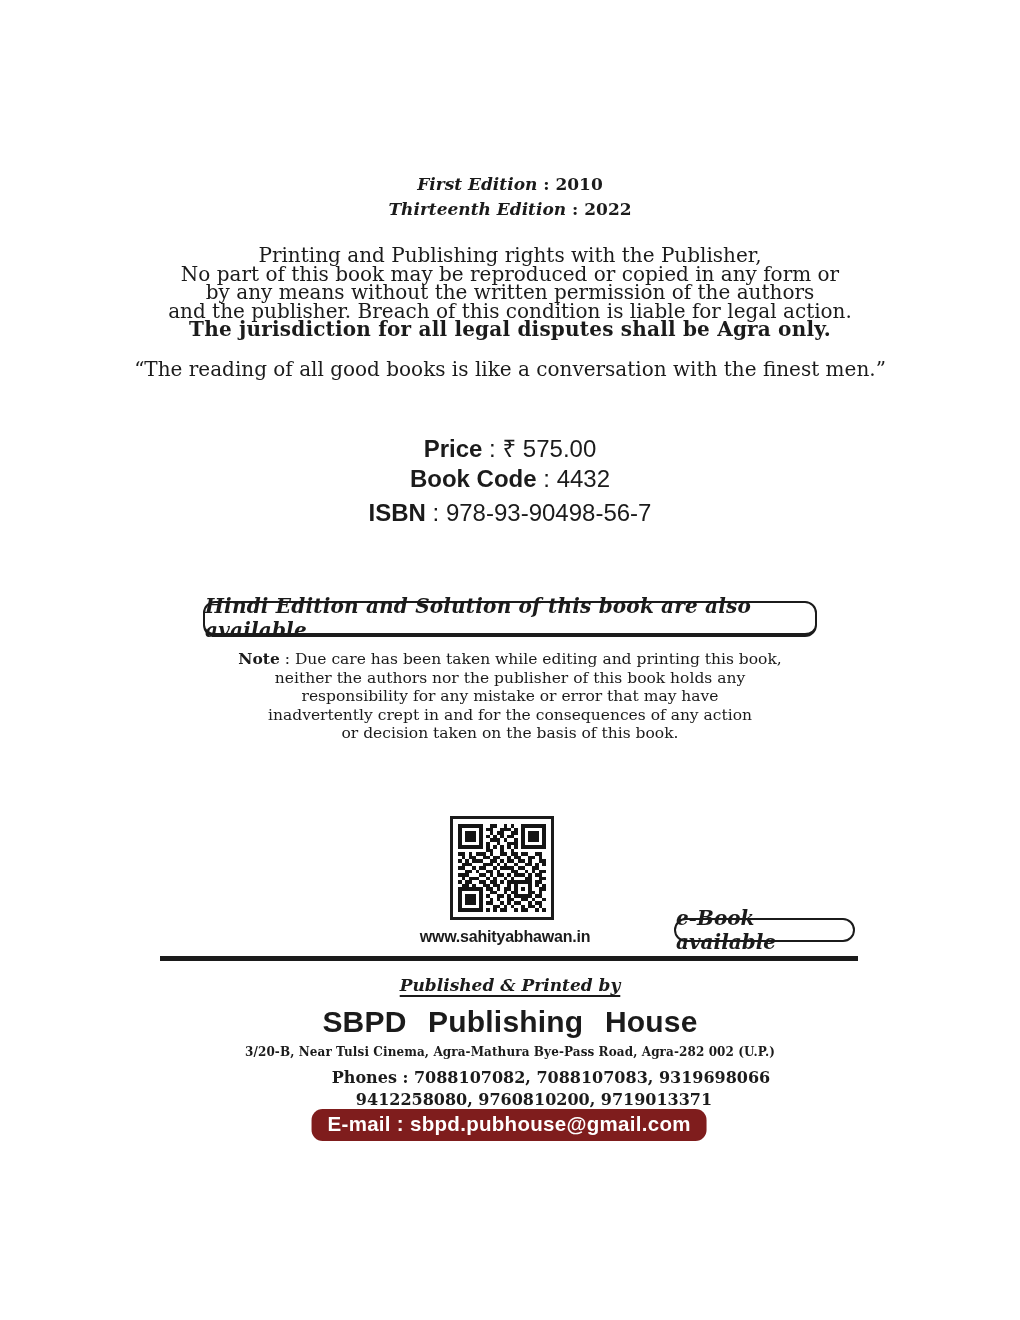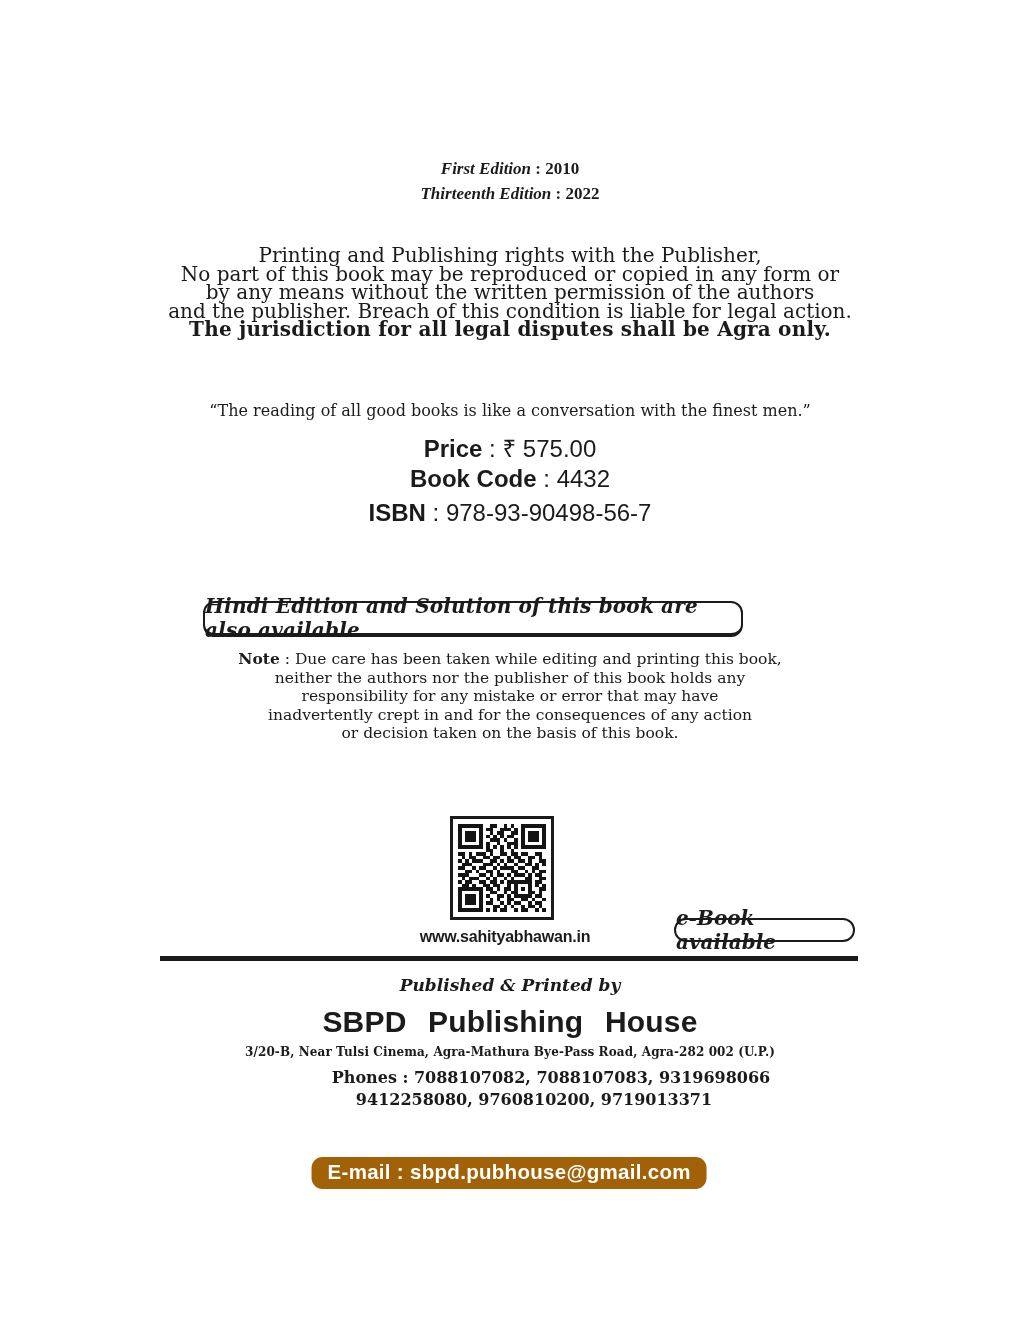--- a/index.html
+++ b/index.html
@@ -7,57 +7,57 @@
         font-family:"DejaVu Serif",serif;color:#1b1b1b;}
   .abs{position:absolute;left:0;width:1020px;text-align:center;}
   .b{font-weight:bold;}
   .it{font-style:italic;}
   
   .ed-line{font-size:17px;font-weight:bold;line-height:25px;}
   
   .rights{font-size:20px;line-height:18.6px;font-weight:500;}
   .rights .jur{font-weight:bold;letter-spacing:.2px;}
   
-  .quote{font-size:16px;font-weight:500;margin-top:44px;}
+  .quote{font-size:20px;font-weight:500;}
   
   .meta-row{font-family:"Liberation Sans",sans-serif;font-size:24px;}
   .meta-row .lbl{font-weight:bold;}
   
-  .hindi-box{position:absolute;left:203px;top:601px;width:540px;height:36px;box-sizing:border-box;
+  .hindi-box{position:absolute;left:203px;top:601px;width:614px;height:36px;box-sizing:border-box;
              border:2.5px solid #1b1b1b;border-bottom-width:4px;border-radius:12px;
              display:flex;align-items:center;justify-content:center;
              font-size:20px;font-weight:bold;font-style:italic;letter-spacing:.2px;}
   
   .note{font-size:15.5px;line-height:18.6px;font-weight:500;}
   
   .qr-wrap{position:absolute;left:450px;top:816px;border:3.5px solid #1b1b1b;background:#fff;padding:5px;}
   .qr-wrap svg{display:block;width:88px;height:88px;}
   .www{font-family:"Liberation Sans",sans-serif;font-size:16px;font-weight:bold;letter-spacing:-.2px;}
   
   .ebook-box{position:absolute;left:674px;top:918px;width:181px;height:24px;box-sizing:border-box;
              border:2.5px solid #1b1b1b;border-radius:14px;display:flex;align-items:center;justify-content:center;
              font-size:20px;font-weight:bold;font-style:italic;}
   .rule{position:absolute;left:160px;top:956px;width:698px;height:5px;background:#1b1b1b;}
   
   .pubby{font-size:17px;font-weight:bold;font-style:italic;}
-  .pubby span{text-decoration-thickness:2px;text-underline-offset:4px;}
+  .pubby span{text-decoration:underline;text-decoration-thickness:2px;text-underline-offset:4px;}
   .pub-name{font-family:"Liberation Sans",sans-serif;font-size:30px;font-weight:bold;word-spacing:13px;letter-spacing:.2px;}
   .addr{font-size:12px;font-weight:bold;letter-spacing:.1px;}
   .phones{font-size:16px;font-weight:bold;padding-left:41px;}
   .phones2{padding-left:48px;box-sizing:border-box;}
   .email-box{position:absolute;left:50%;top:1109px;transform:translateX(-50.2%);
-             background:#a16207;color:#ffffff;border-radius:11px;padding:3px 16px 5px 16px;
-             font-family:"Liberation Sans",sans-serif;font-size:20.5px;font-weight:bold;letter-spacing:.3px;margin-top:48px;}
+             background:#7f1d1d;color:#ffffff;border-radius:11px;padding:3px 16px 5px 16px;
+             font-family:"Liberation Sans",sans-serif;font-size:20.5px;font-weight:bold;letter-spacing:.3px;}
 </style>
 </head>
 <body>
 
 <div class="page">
 
-  <div class="abs" style="top:156px;font-family:Liberation Serif, serif;">
+  <div class="abs" style="top:172px;">
     <div class="ed-line"><span class="it">First Edition</span><span> : 2010</span></div>
     <div class="ed-line"><span class="it">Thirteenth Edition</span><span> : 2022</span></div>
   </div>
 
   <div class="abs rights" style="top:246px;">
     <div>Printing and Publishing rights with the Publisher,</div>
     <div>No part of this book may be reproduced or copied in any form or</div>
     <div>by any means without the written permission of the authors</div>
     <div>and the publisher. Breach of this condition is liable for legal action.</div>
     <div class="jur">The jurisdiction for all legal disputes shall be Agra only.</div>

